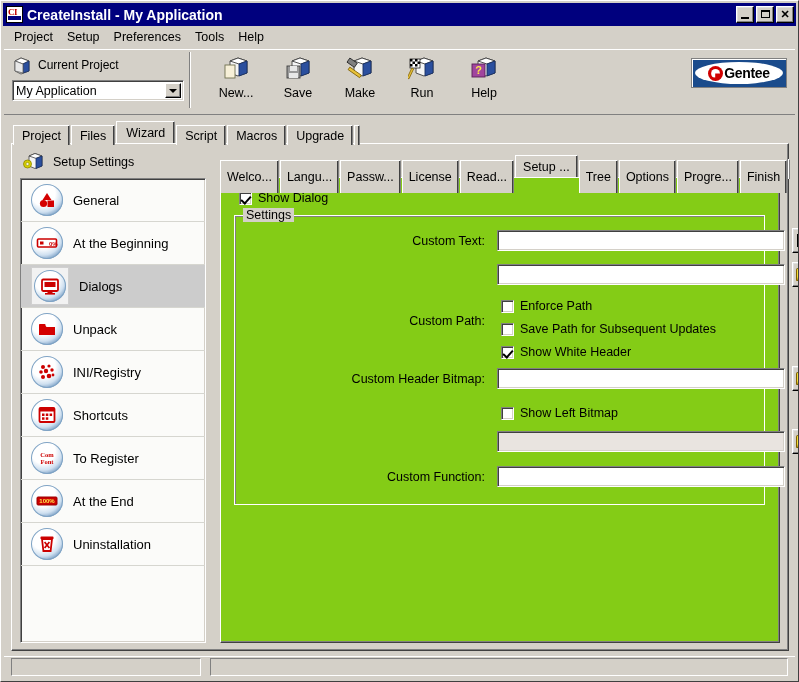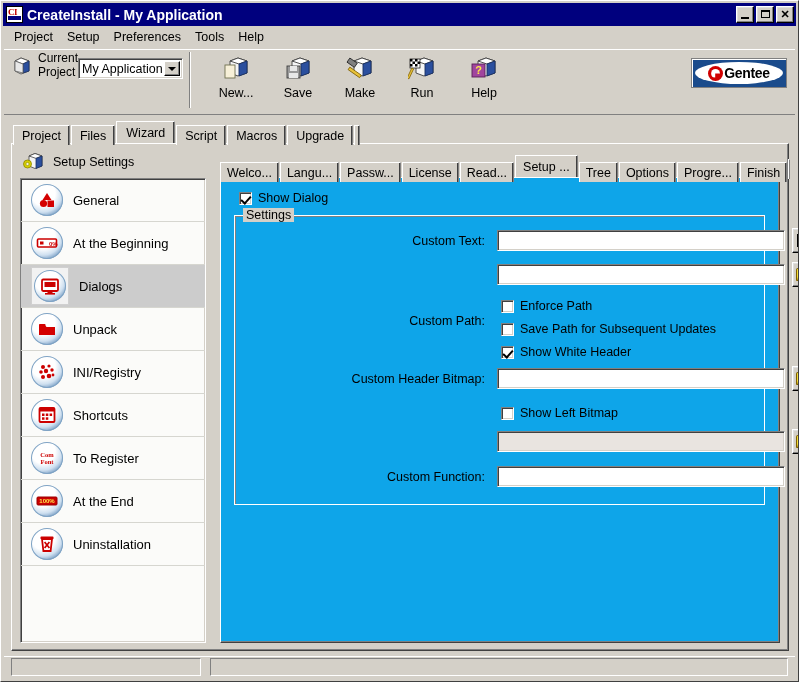--- a/index.html
+++ b/index.html
@@ -86,21 +86,21 @@
   
   .toolbar {
     position: absolute; left: 3px; top: 48px; right: 3px; height: 66px;
     background: #d4d0c8;
     border-top: 1px solid #ffffff;
     border-bottom: 1px solid #808080;
     display: flex; align-items: flex-start;
   }
   .tb-project {
     width: 185px; padding: 4px 6px 0 8px;
-    display: flex; flex-direction: row;
+    display: flex; flex-direction: column;
   }
   .tb-project-head { display: flex; align-items: center; gap: 6px; height: 22px; }
   .cproj-label { font-size: 12px; }
   .combo {
     margin-top: 4px;
     height: 21px; width: 172px;
     background: #fff;
     border: 1px solid #808080;
     border-right-color: #fff; border-bottom-color: #fff;
     box-shadow: inset 1px 1px 0 #404040, inset -1px -1px 0 #d4d0c8;
@@ -248,46 +248,46 @@
   
   .content {
     position: absolute; left: 200px; top: 4px; right: 4px; bottom: 5px;
   }
   .innertabs {
     position: absolute; left: 8px; top: 8px; right: 4px; height: 22px;
     display: flex; align-items: flex-end;
     z-index: 5;
   }
   .itab {
-    height: 20px; padding: 3px 6px;
+    height: 20px; padding: 16px 6px;
     background: #d4d0c8;
     border: 1px solid #ffffff;
     border-right-color: #808080; border-bottom: none;
     box-shadow: inset -1px 0 0 #404040;
     display: flex; align-items: center;
     font-size: 12.5px;
     margin-right: 1px;
-    position: relative; top: 4px;
+    position: relative; top: 15px;
     white-space: nowrap;
   }
   .itab.active {
     height: 22px; top: -1px; z-index: 6;
     padding: 0 7px;
   }
   .itab-spacer {
     height: 20px; width: 6px;
     background: #d4d0c8;
     border: 1px solid #ffffff;
     border-right-color: #808080; border-bottom: none;
     box-shadow: inset -1px 0 0 #404040;
     position: relative; top: 1px;
   }
   .tabpanel {
     position: absolute; left: 8px; top: 29px; right: 4px; bottom: 2px;
-    background: #0ea5e9;
+    background: #84cc16;
     border: 1px solid #ffffff;
     border-right-color: #404040; border-bottom-color: #404040;
     box-shadow: inset -1px -1px 0 #808080;
   }
 
   
   .chk-row { display: flex; align-items: center; gap: 6px; }
   .checkbox {
     width: 13px; height: 13px; flex: 0 0 13px;
     background: #ffffff;

